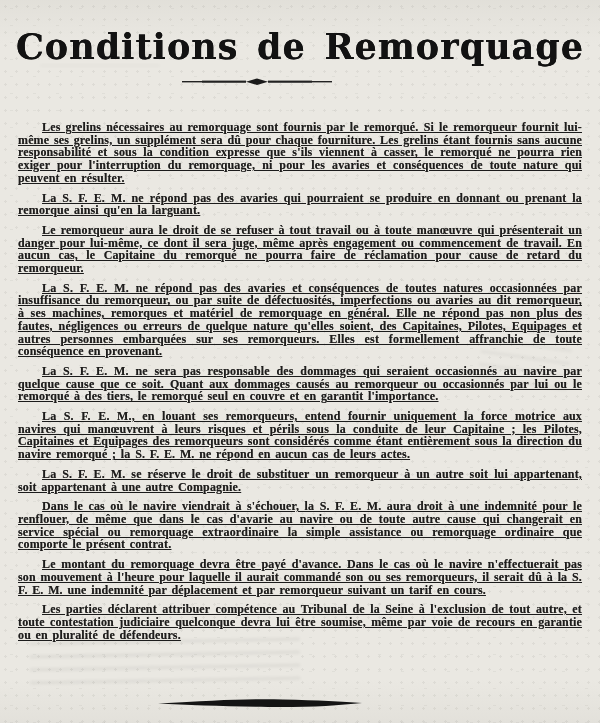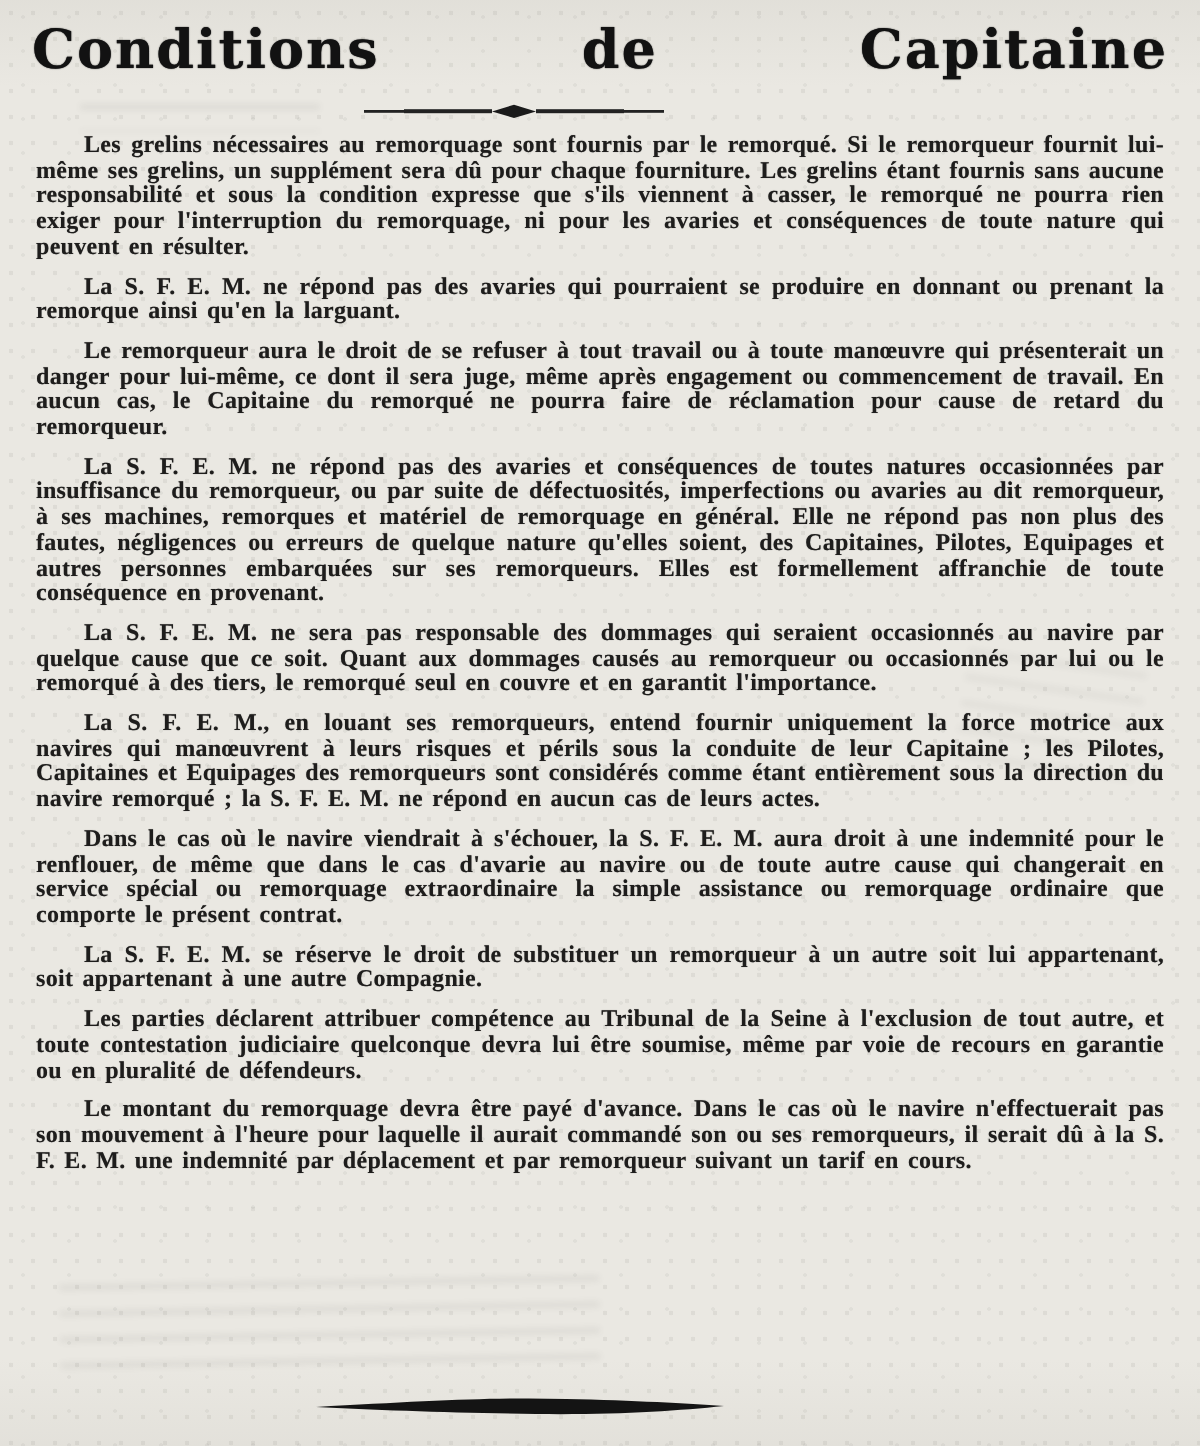--- a/index.html
+++ b/index.html
@@ -14,36 +14,37 @@
       radial-gradient(rgba(90,90,85,0.07) 1px, transparent 1.3px),
       linear-gradient(180deg, rgba(200,198,190,0.25) 0%, rgba(234,232,226,0) 6%, rgba(234,232,226,0) 94%, rgba(205,203,196,0.25) 100%);
     background-size:11px 13px, 23px 17px, 100% 100%;
     font-family:"Liberation Serif", serif;
     color:#1b1b1b;
   }
   .doc-title{
     display:flex;
     justify-content:space-between;
     align-items:flex-start;
-    margin:10px 16px 0 16px;
+    margin:26px 16px 0 16px;
     font-family:"DejaVu Serif", serif;
     font-weight:bold;
-    font-size:27px;
+    font-size:35px;
     letter-spacing:1px;
     color:#121212;
     text-shadow:0 0 0.6px #111;
     white-space:nowrap;
   }
   .ornament-top{
     width:150px;
     margin:10px 0 0 182px;
     height:9px;
   }
   .body-text{
-    margin:1px 18px 0 18px;
+    margin:31px 18px 0 18px;
+    text-decoration:underline;
   }
   .body-text p{
     margin:0 0 7px 0;
     text-indent:24px;
     text-align:justify;
     font-size:12px;
     line-height:12.7px;
     font-weight:bold;
     letter-spacing:0.15px;
     word-spacing:1.5px;
@@ -70,42 +71,42 @@
   .ghost-c{right:30px;top:330px;width:90px;height:60px;opacity:0.05;transform:rotate(8deg);}
 </style>
 </head>
 <body>
 
 <div class="sheet">
 
   <h1 class="doc-title">
     <span>Conditions</span>
     <span>de</span>
-    <span>Capitaine</span>
+    <span>Remorquage</span>
   </h1>
 
   <svg class="ornament-top" viewBox="0 0 150 9" aria-hidden="true">
     <rect x="0" y="4" width="64" height="1.4" fill="#222"></rect>
     <rect x="20" y="3.6" width="44" height="2" fill="#222"></rect>
     <polygon points="64,4.7 75,1.4 86,4.7 75,8" fill="#1a1a1a"></polygon>
     <rect x="86" y="3.6" width="44" height="2" fill="#222"></rect>
     <rect x="86" y="4" width="64" height="1.4" fill="#222"></rect>
   </svg>
 
   <div class="body-text">
     <p>Les grelins nécessaires au remorquage sont fournis par le remorqué. Si le remorqueur fournit lui-même ses grelins, un supplément sera dû pour chaque fourniture. Les grelins étant fournis sans aucune responsabilité et sous la condition expresse que s'ils viennent à casser, le remorqué ne pourra rien exiger pour l'interruption du remorquage, ni pour les avaries et conséquences de toute nature qui peuvent en résulter.</p>
     <p>La S. F. E. M. ne répond pas des avaries qui pourraient se produire en donnant ou prenant la remorque ainsi qu'en la larguant.</p>
     <p>Le remorqueur aura le droit de se refuser à tout travail ou à toute manœuvre qui présenterait un danger pour lui-même, ce dont il sera juge, même après engagement ou commencement de travail. En aucun cas, le Capitaine du remorqué ne pourra faire de réclamation pour cause de retard du remorqueur.</p>
     <p>La S. F. E. M. ne répond pas des avaries et conséquences de toutes natures occasionnées par insuffisance du remorqueur, ou par suite de défectuosités, imperfections ou avaries au dit remorqueur, à ses machines, remorques et matériel de remorquage en général. Elle ne répond pas non plus des fautes, négligences ou erreurs de quelque nature qu'elles soient, des Capitaines, Pilotes, Equipages et autres personnes embarquées sur ses remorqueurs. Elles est formellement affranchie de toute conséquence en provenant.</p>
     <p>La S. F. E. M. ne sera pas responsable des dommages qui seraient occasionnés au navire par quelque cause que ce soit. Quant aux dommages causés au remorqueur ou occasionnés par lui ou le remorqué à des tiers, le remorqué seul en couvre et en garantit l'importance.</p>
     <p>La S. F. E. M., en louant ses remorqueurs, entend fournir uniquement la force motrice aux navires qui manœuvrent à leurs risques et périls sous la conduite de leur Capitaine ; les Pilotes, Capitaines et Equipages des remorqueurs sont considérés comme étant entièrement sous la direction du navire remorqué ; la S. F. E. M. ne répond en aucun cas de leurs actes.</p>
+    <p>La S. F. E. M. se réserve le droit de substituer un remorqueur à un autre soit lui appartenant, soit appartenant à une autre Compagnie.</p>
     <p>Dans le cas où le navire viendrait à s'échouer, la S. F. E. M. aura droit à une indemnité pour le renflouer, de même que dans le cas d'avarie au navire ou de toute autre cause qui changerait en service spécial ou remorquage extraordinaire la simple assistance ou remorquage ordinaire que comporte le présent contrat.</p>
-    <p>La S. F. E. M. se réserve le droit de substituer un remorqueur à un autre soit lui appartenant, soit appartenant à une autre Compagnie.</p>
+    <p>Le montant du remorquage devra être payé d'avance. Dans le cas où le navire n'effectuerait pas son mouvement à l'heure pour laquelle il aurait commandé son ou ses remorqueurs, il serait dû à la S. F. E. M. une indemnité par déplacement et par remorqueur suivant un tarif en cours.</p>
     <p>Les parties déclarent attribuer compétence au Tribunal de la Seine à l'exclusion de tout autre, et toute contestation judiciaire quelconque devra lui être soumise, même par voie de recours en garantie ou en pluralité de défendeurs.</p>
-    <p>Le montant du remorquage devra être payé d'avance. Dans le cas où le navire n'effectuerait pas son mouvement à l'heure pour laquelle il aurait commandé son ou ses remorqueurs, il serait dû à la S. F. E. M. une indemnité par déplacement et par remorqueur suivant un tarif en cours.</p>
   </div>
 
   <svg class="ornament-bottom" viewBox="0 0 204 12" aria-hidden="true">
     <path d="M0 6.5 C 55 3.5, 90 1.5, 125 2.5 C 160 3.2, 185 4.8, 204 6 C 180 8.5, 150 10.5, 110 10 C 70 9.5, 30 8, 0 6.5 Z" fill="#141414"></path>
   </svg>
 
   <div class="ghost ghost-a"></div>
   <div class="ghost ghost-b"></div>
   <div class="ghost ghost-c"></div>
 

